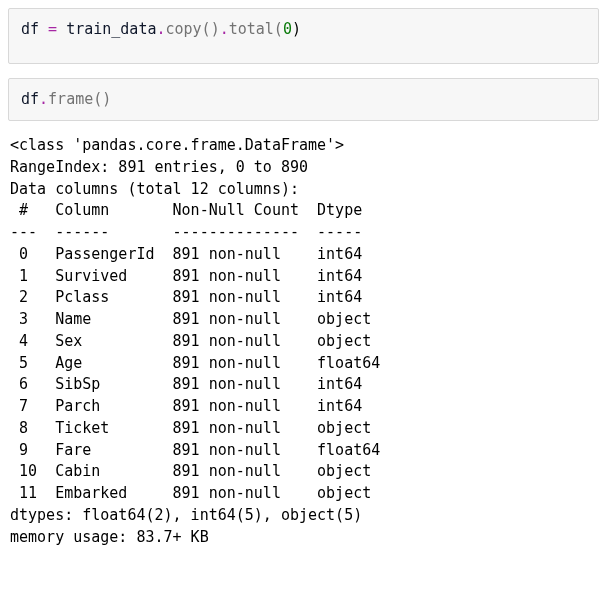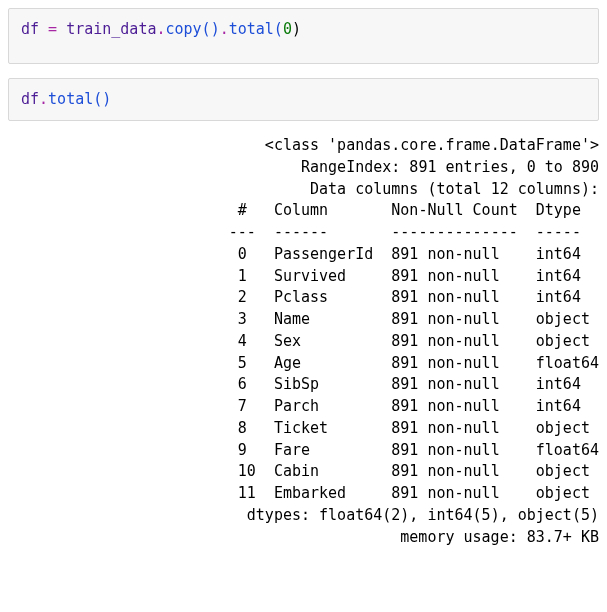--- a/index.html
+++ b/index.html
@@ -15,39 +15,38 @@
   .code-cell {
     border: 1px solid #d8d8d8;
     background: #f7f7f7;
     padding: 10px 12px;
     margin-bottom: 14px;
     border-radius: 2px;
     min-height: 56px;
     line-height: 1.4;
   }
   .tok-op { color: #a626a4; }
-  .tok-name { color: #4c1d95; margin-top: 14px; }
-  .tok-call { color: #1d4ed8; }
+  .tok-name { color: #0f172a; margin-top: 14px; }
+  .tok-call { color: #737373; }
   .tok-num { color: #0a7a0a; }
   .tok-paren { color: #000; }
   .output {
     font-family: Consolas, "DejaVu Sans Mono", "Courier New", monospace;
     white-space: pre;
     line-height: 1.45;
     color: #000;
     padding-left: 2px;
-    text-align: right;
   }
 </style>
 </head>
 <body>
 
 <div class="code-cell"><span class="tok-name">df </span><span class="tok-op">=</span><span class="tok-name"> train_data</span><span class="tok-op">.</span><span class="tok-call">copy()</span><span class="tok-op">.</span><span class="tok-call">total(</span><span class="tok-num">0</span><span class="tok-paren">)</span></div>
 
-<div class="code-cell" style="min-height:auto;padding:10px 12px 10px 12px;"><span class="tok-name">df</span><span class="tok-op">.</span><span class="tok-call">total()</span></div>
+<div class="code-cell" style="min-height:auto;padding:10px 12px 10px 12px;"><span class="tok-name">df</span><span class="tok-op">.</span><span class="tok-call">frame()</span></div>
 
 <div class="output">&lt;class 'pandas.core.frame.DataFrame'&gt;
 RangeIndex: 891 entries, 0 to 890
 Data columns (total 12 columns):
  #   Column       Non-Null Count  Dtype  
 ---  ------       --------------  -----  
  0   PassengerId  891 non-null    int64  
  1   Survived     891 non-null    int64  
  2   Pclass       891 non-null    int64  
  3   Name         891 non-null    object 

